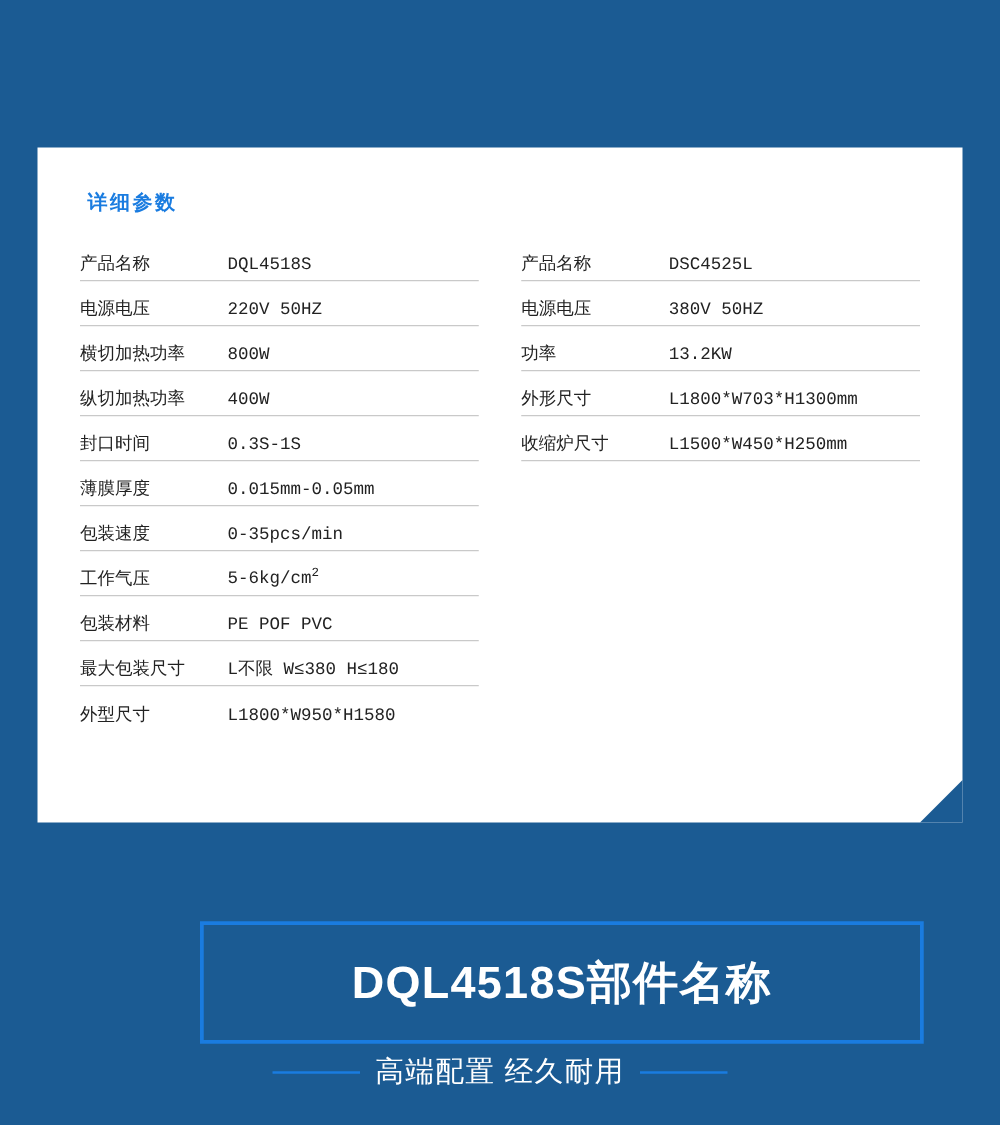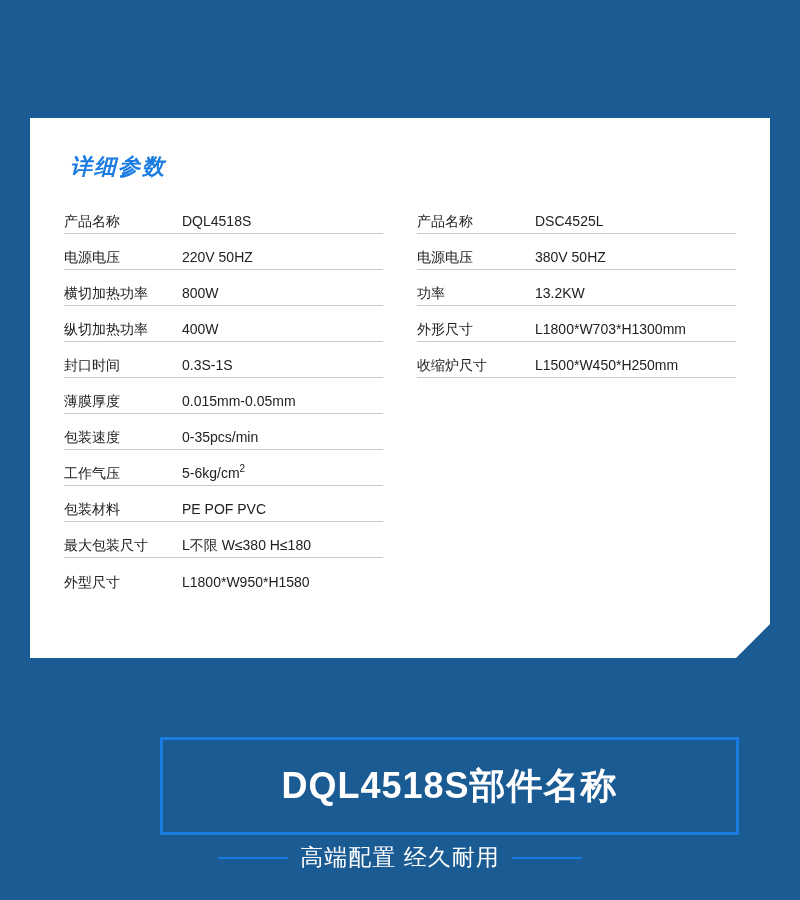--- a/index.html
+++ b/index.html
@@ -60,31 +60,31 @@
     border-bottom: 34px solid #1b5b93;
   }
   .card-inner {
     padding: 30px 34px 0 34px;
     box-sizing: border-box;
     height: 100%;
     position: relative;
   }
   .section-title {
     color: #1a7ce0;
-    font-size: 22px;
+    font-size: 16px;
     font-weight: bold;
     letter-spacing: 2px;
     margin: 4px 0 16px 6px;
-    font-style: italic;
   }
 
   
   .spec-columns {
     display: flex;
     gap: 34px;
+    font-family: Liberation Mono, monospace;
   }
   .spec-col {
     flex: 1 1 0;
   }
   .spec-row {
     display: flex;
     align-items: flex-end;
     border-bottom: 1px solid #c9c9c9;
     height: 36px;
     box-sizing: border-box;

